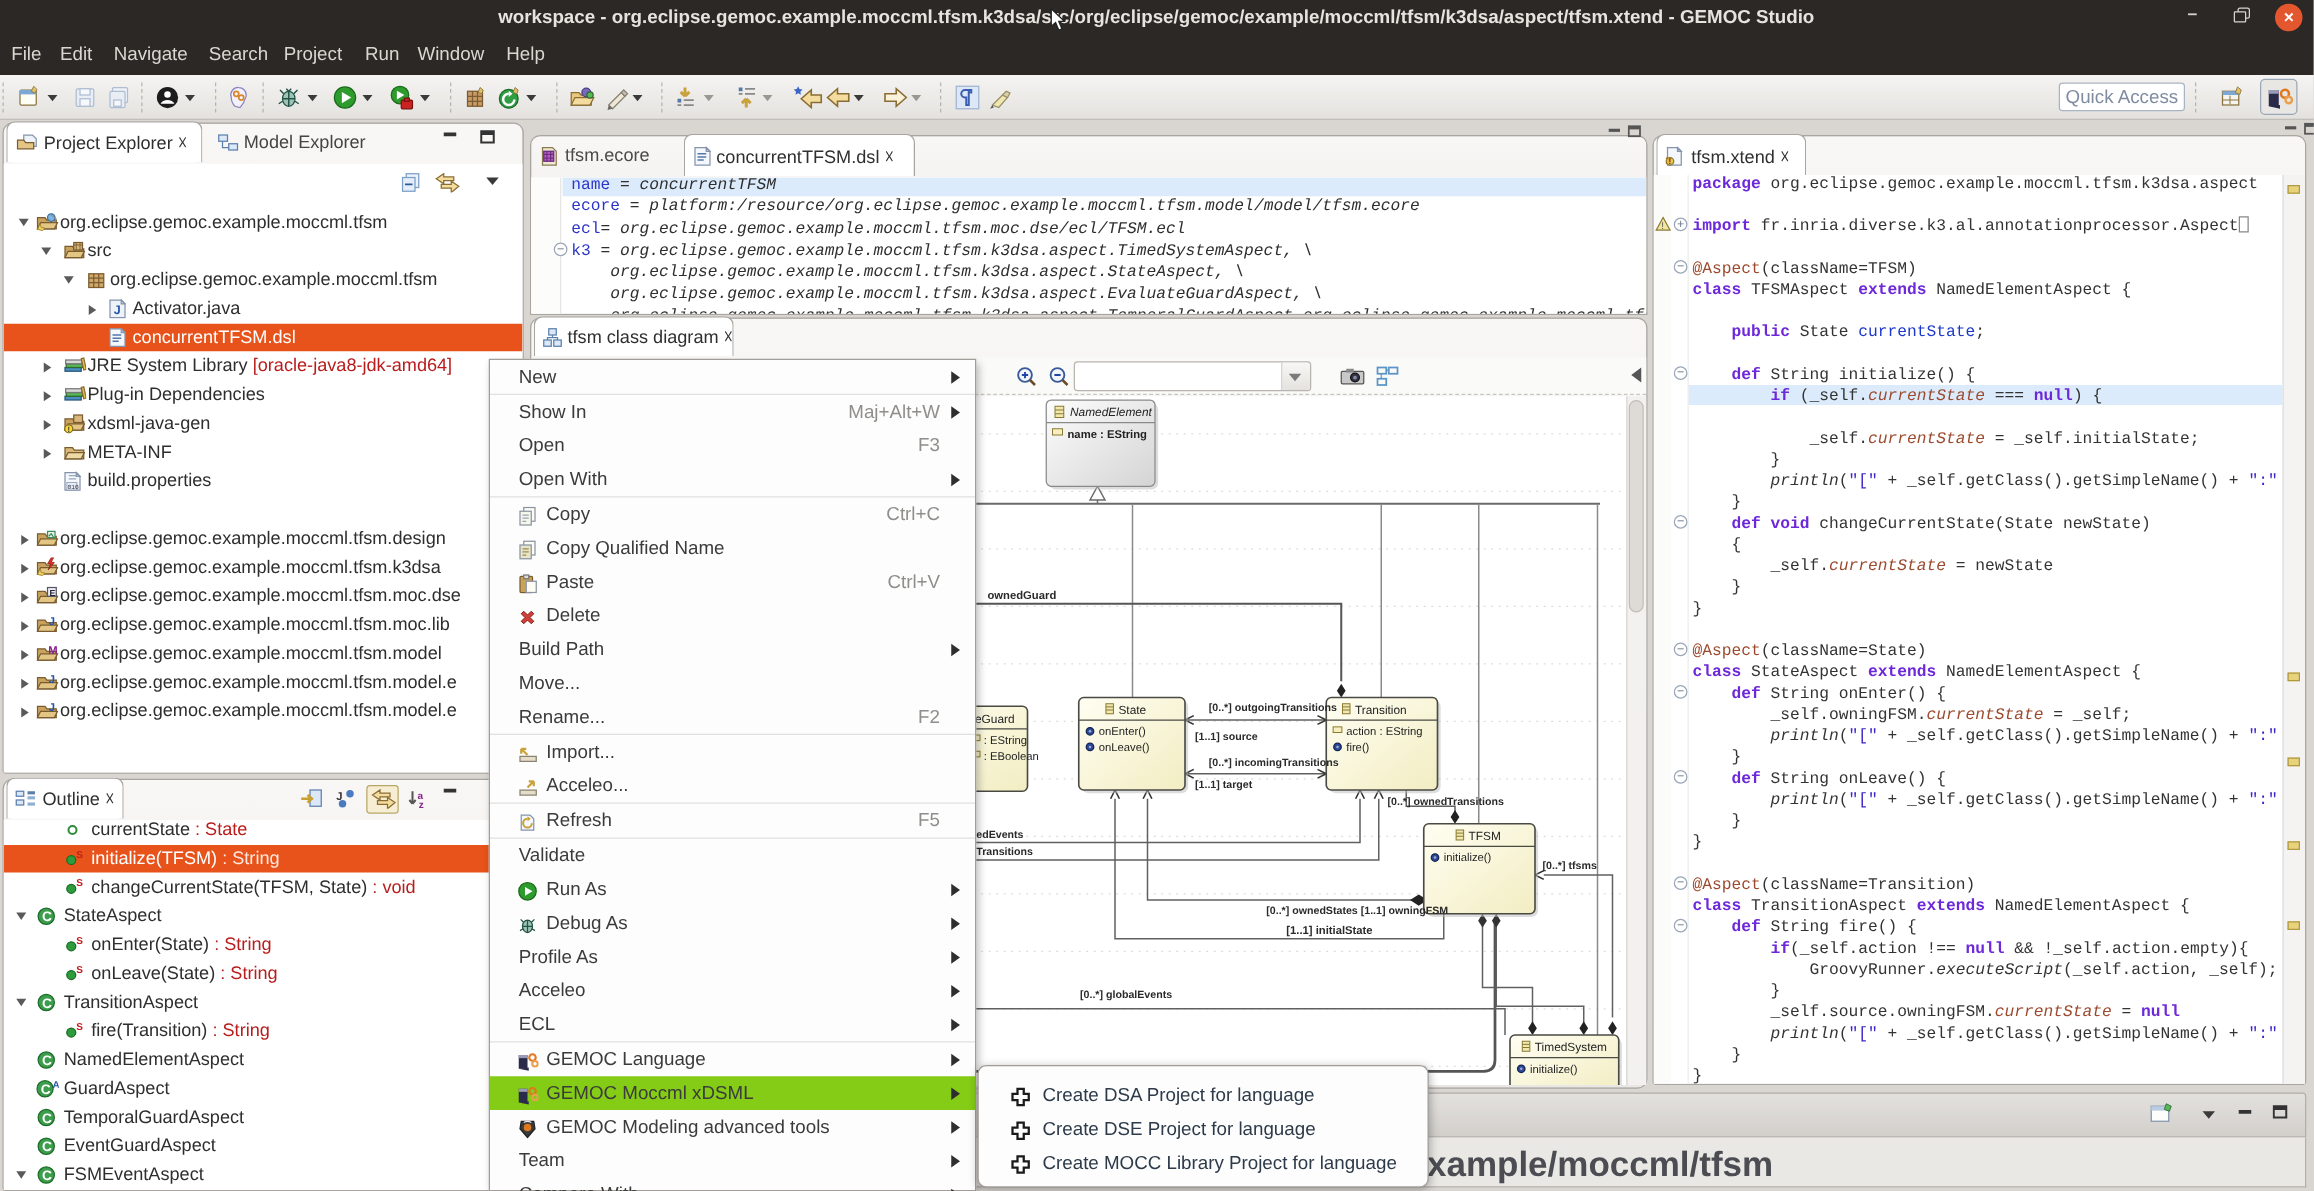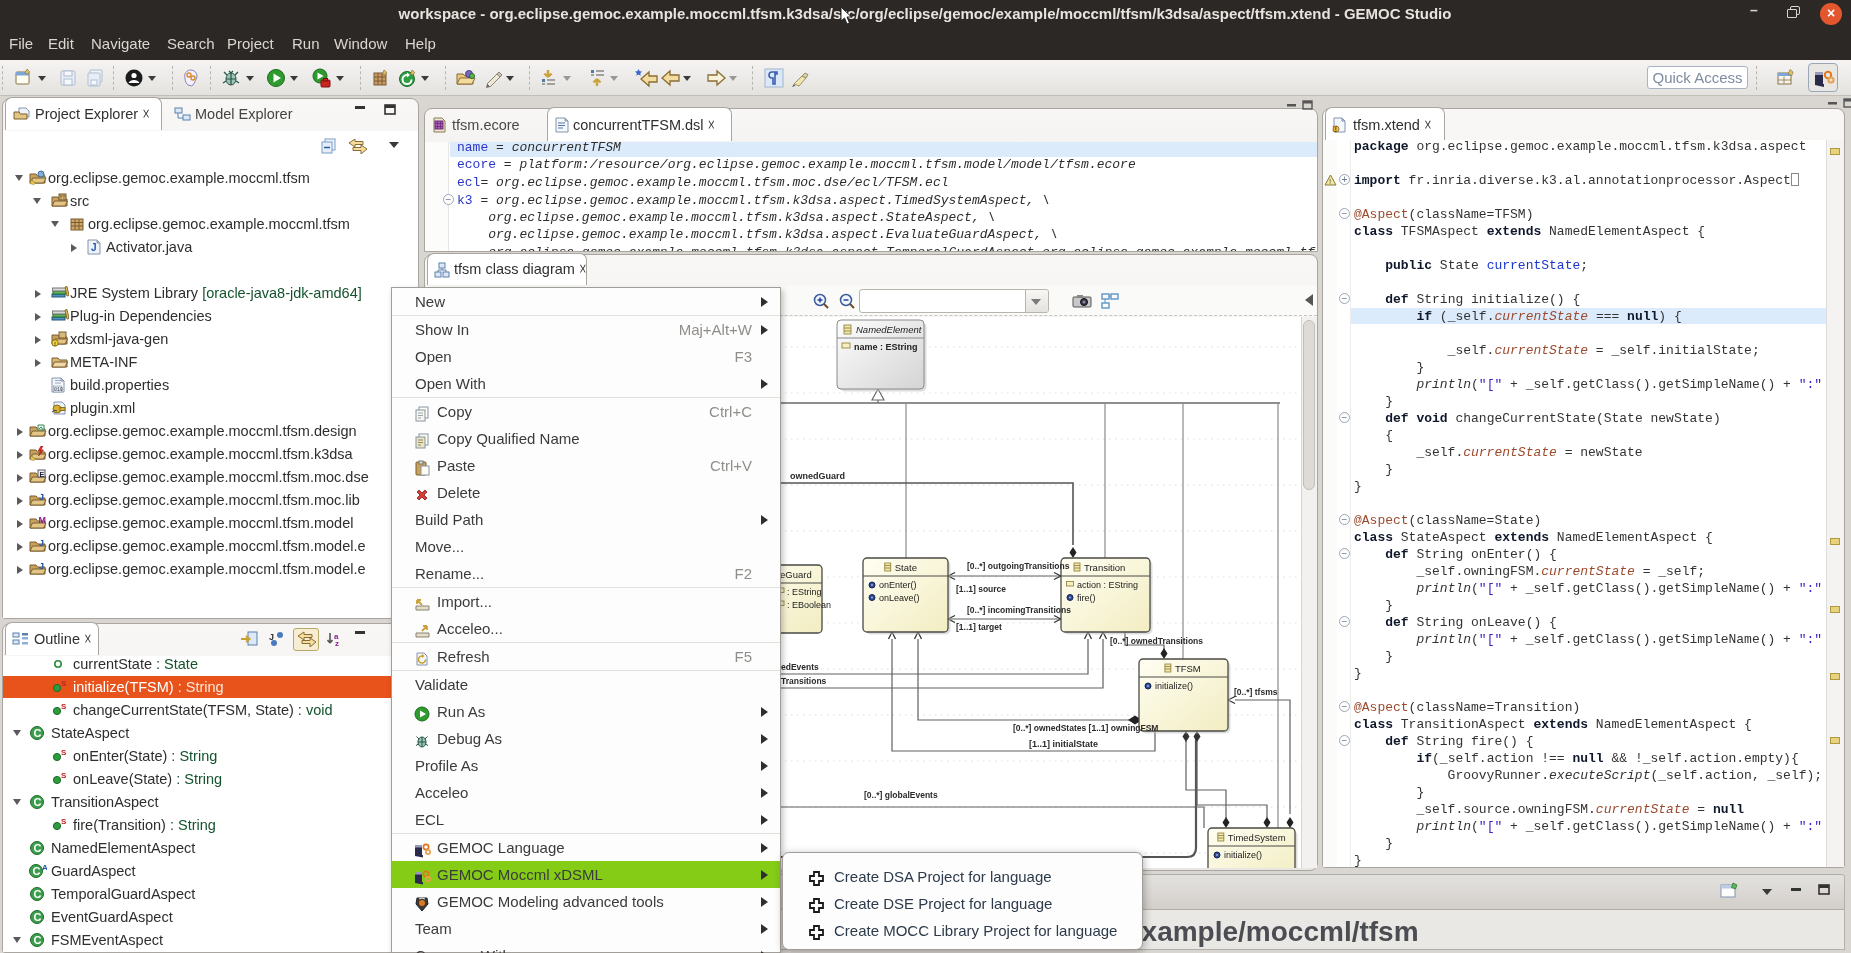--- a/index.html
+++ b/index.html
@@ -20,37 +20,37 @@
 .tabsel{position:absolute;background:#fff;border:1px solid #a9a5a0;border-bottom:none;border-radius:7px 7px 0 0;top:-1px}
 .tabtxt{font-size:14.5px;color:#2f2f2f;white-space:nowrap}
 .content{position:absolute;background:#fff;overflow:hidden}
 .minmax{position:absolute;color:#4a4a4a;font-size:11px}
 
 .trow{position:absolute;height:22px;line-height:22px;font-size:14.5px;color:#2e2e2e;white-space:nowrap;width:100%}
 .tsel{background:#e7531b;color:#fff}
 .arr{position:absolute;top:8px;width:0;height:0}
 .arrd{border-left:4.5px solid transparent;border-right:4.5px solid transparent;border-top:6px solid #5a5a5a}
 .arrr{border-top:4.5px solid transparent;border-bottom:4.5px solid transparent;border-left:6px solid #5a5a5a}
-.gsuf{color:#14532d}
+.gsuf{color:#b91c1c}
 .tsel .gsuf{color:#ffe8dd}
 .ic{position:absolute;top:3px;width:16px;height:16px}
 
 .menu{position:absolute;background:#fdfdfd;border:1px solid #a19d98;box-shadow:2px 3px 6px rgba(0,0,0,.25)}
 .mrow{position:absolute;left:1px;right:1px;height:27px;line-height:27px;font-size:15px;color:#3b3b3b;white-space:nowrap}
 .mhl{background:#84cc16}
 .macc{position:absolute;right:28px;color:#908e8a}
 .marr{position:absolute;right:12px;top:9px;width:0;height:0;border-top:5px solid transparent;border-bottom:5px solid transparent;border-left:7px solid #2e2e2e}
 .msep{position:absolute;left:1px;right:1px;height:1px;background:#e2e0dd}
 
 .cl{position:absolute;white-space:pre;line-height:17px}
 .dsl{font-size:13px;color:#2e2e2e}
 .dk{color:#2b35c8;font-style:normal}
 .dv{font-style:italic}
 .xt{font-size:13px;color:#333}
-.kw{color:#0f172a;font-weight:bold}
+.kw{color:#6d28d9;font-weight:bold}
 .an{color:#9c4a2e}
 .rf{color:#9c4a2e;font-style:italic}
 .st{color:#3a24cc}
 .itl{font-style:italic}
 .bl{color:#1b37cc}
 .fold{position:absolute;width:11px;height:11px;border:1px solid #9aa7b8;border-radius:50%;background:#fff;color:#68768a;font-size:10px;line-height:9px;text-align:center}
 </style>
 
 </head><body>
 <div class="a" id="titlebar">
@@ -267,20 +267,28 @@
       </div>
       <div class="trow" style="top:105px">
         <span class="arr arrr" style="left:68px"></span>
         <span class="ic" style="left:84px"><svg width="14" height="16">
             <path d="M1 1 h9 l3 3 v11 H1z" fill="#eef3fa" stroke="#8494ac"></path>
             <path d="M10 1 l3 3 h-3z" fill="#c4d2e4" stroke="#8494ac"></path>
             <text x="4" y="12" font-size="10" font-weight="bold" fill="#2255aa" font-family="Liberation Sans">J</text>
           </svg></span>
         <span class="a" style="left:103px">Activator.java</span>
       </div>
+      <div class="trow tsel" style="top:128px">
+        <span class="ic" style="left:84px"><svg width="14" height="16">
+            <path d="M1 1 h9 l3 3 v11 H1z" fill="#f4f7fb" stroke="#8494ac"></path>
+            <path d="M10 1 l3 3 h-3z" fill="#c4d2e4" stroke="#8494ac"></path>
+            <path d="M3 6 h7 M3 8.5 h7 M3 11 h5" stroke="#5577aa" stroke-width="1.2"></path>
+          </svg></span>
+        <span class="a" style="left:103px">concurrentTFSM.dsl</span>
+      </div>
       <div class="trow" style="top:151px">
         <span class="arr arrr" style="left:32px"></span>
         <span class="ic" style="left:48px"><svg width="18" height="16">
             <rect x="1" y="9" width="13" height="3" fill="#4a90c2" stroke="#28557a"></rect>
             <rect x="2" y="6" width="13" height="3" fill="#58b858" stroke="#2c6b2c"></rect>
             <rect x="1.5" y="3" width="13" height="3" fill="#d8d8d8" stroke="#777"></rect>
             <path d="M14 2 l2 9 2-.5 -2-9z" fill="#e8c050" stroke="#8a6d33"></path>
           </svg></span>
         <span class="a" style="left:67px">JRE System Library <span class="gsuf">[oracle-java8-jdk-amd64]</span></span>
       </div>
@@ -315,29 +323,20 @@
       </div>
       <div class="trow" style="top:243px">
         <span class="ic" style="left:48px"><svg width="14" height="16">
             <path d="M1 1 h9 l3 3 v11 H1z" fill="#f4f7fb" stroke="#8494ac"></path>
             <path d="M10 1 l3 3 h-3z" fill="#c4d2e4" stroke="#8494ac"></path>
             <rect x="2.5" y="9" width="8" height="6" fill="#e8eef6" stroke="#8494ac" stroke-width=".6"></rect>
             <text x="3" y="14" font-size="5" fill="#334" font-family="Liberation Mono">010</text>
             <path d="M4 3.5 h6 M4 6 h6" stroke="#99a8bc" stroke-width="1"></path>
           </svg></span>
         <span class="a" style="left:67px">build.properties</span>
-      </div>
-      <div class="trow" style="top:266px">
-        <span class="ic" style="left:48px"><svg width="16" height="16">
-            <path d="M3 2 h8 l3 3 v9 H3z" fill="#eef3fa" stroke="#8494ac"></path>
-            <circle cx="6" cy="9" r="4" fill="#d8b030" stroke="#8a6d20"></circle>
-            <rect x="9" y="7.5" width="5" height="3" fill="#d8b030" stroke="#8a6d20"></rect>
-            <path d="M1 12 q3-3 5-1" stroke="#446" fill="none"></path>
-          </svg></span>
-        <span class="a" style="left:67px">plugin.xml</span>
       </div>
       <div class="trow" style="top:289px">
         <span class="arr arrr" style="left:14px"></span>
         <span class="ic" style="left:26px"><svg width="18" height="16">
             <path d="M1 13 V4 h6 l1.5 2 H16 v7z" fill="#c9a35e" stroke="#7a5c30"></path>
             <path d="M1 13 l2.5-5 H17 l-2.5 5z" fill="#e3c584" stroke="#7a5c30"></path>
             <path d="M9 2 h6 v5 h-6z" fill="#e8f0e8" stroke="#3c8e5e"></path>
             <path d="M10 6 l2-2 2 3" stroke="#3c8e5e" fill="none"></path>
           </svg></span>
         <span class="a" style="left:45px">org.eclipse.gemoc.example.moccml.tfsm.design</span>

